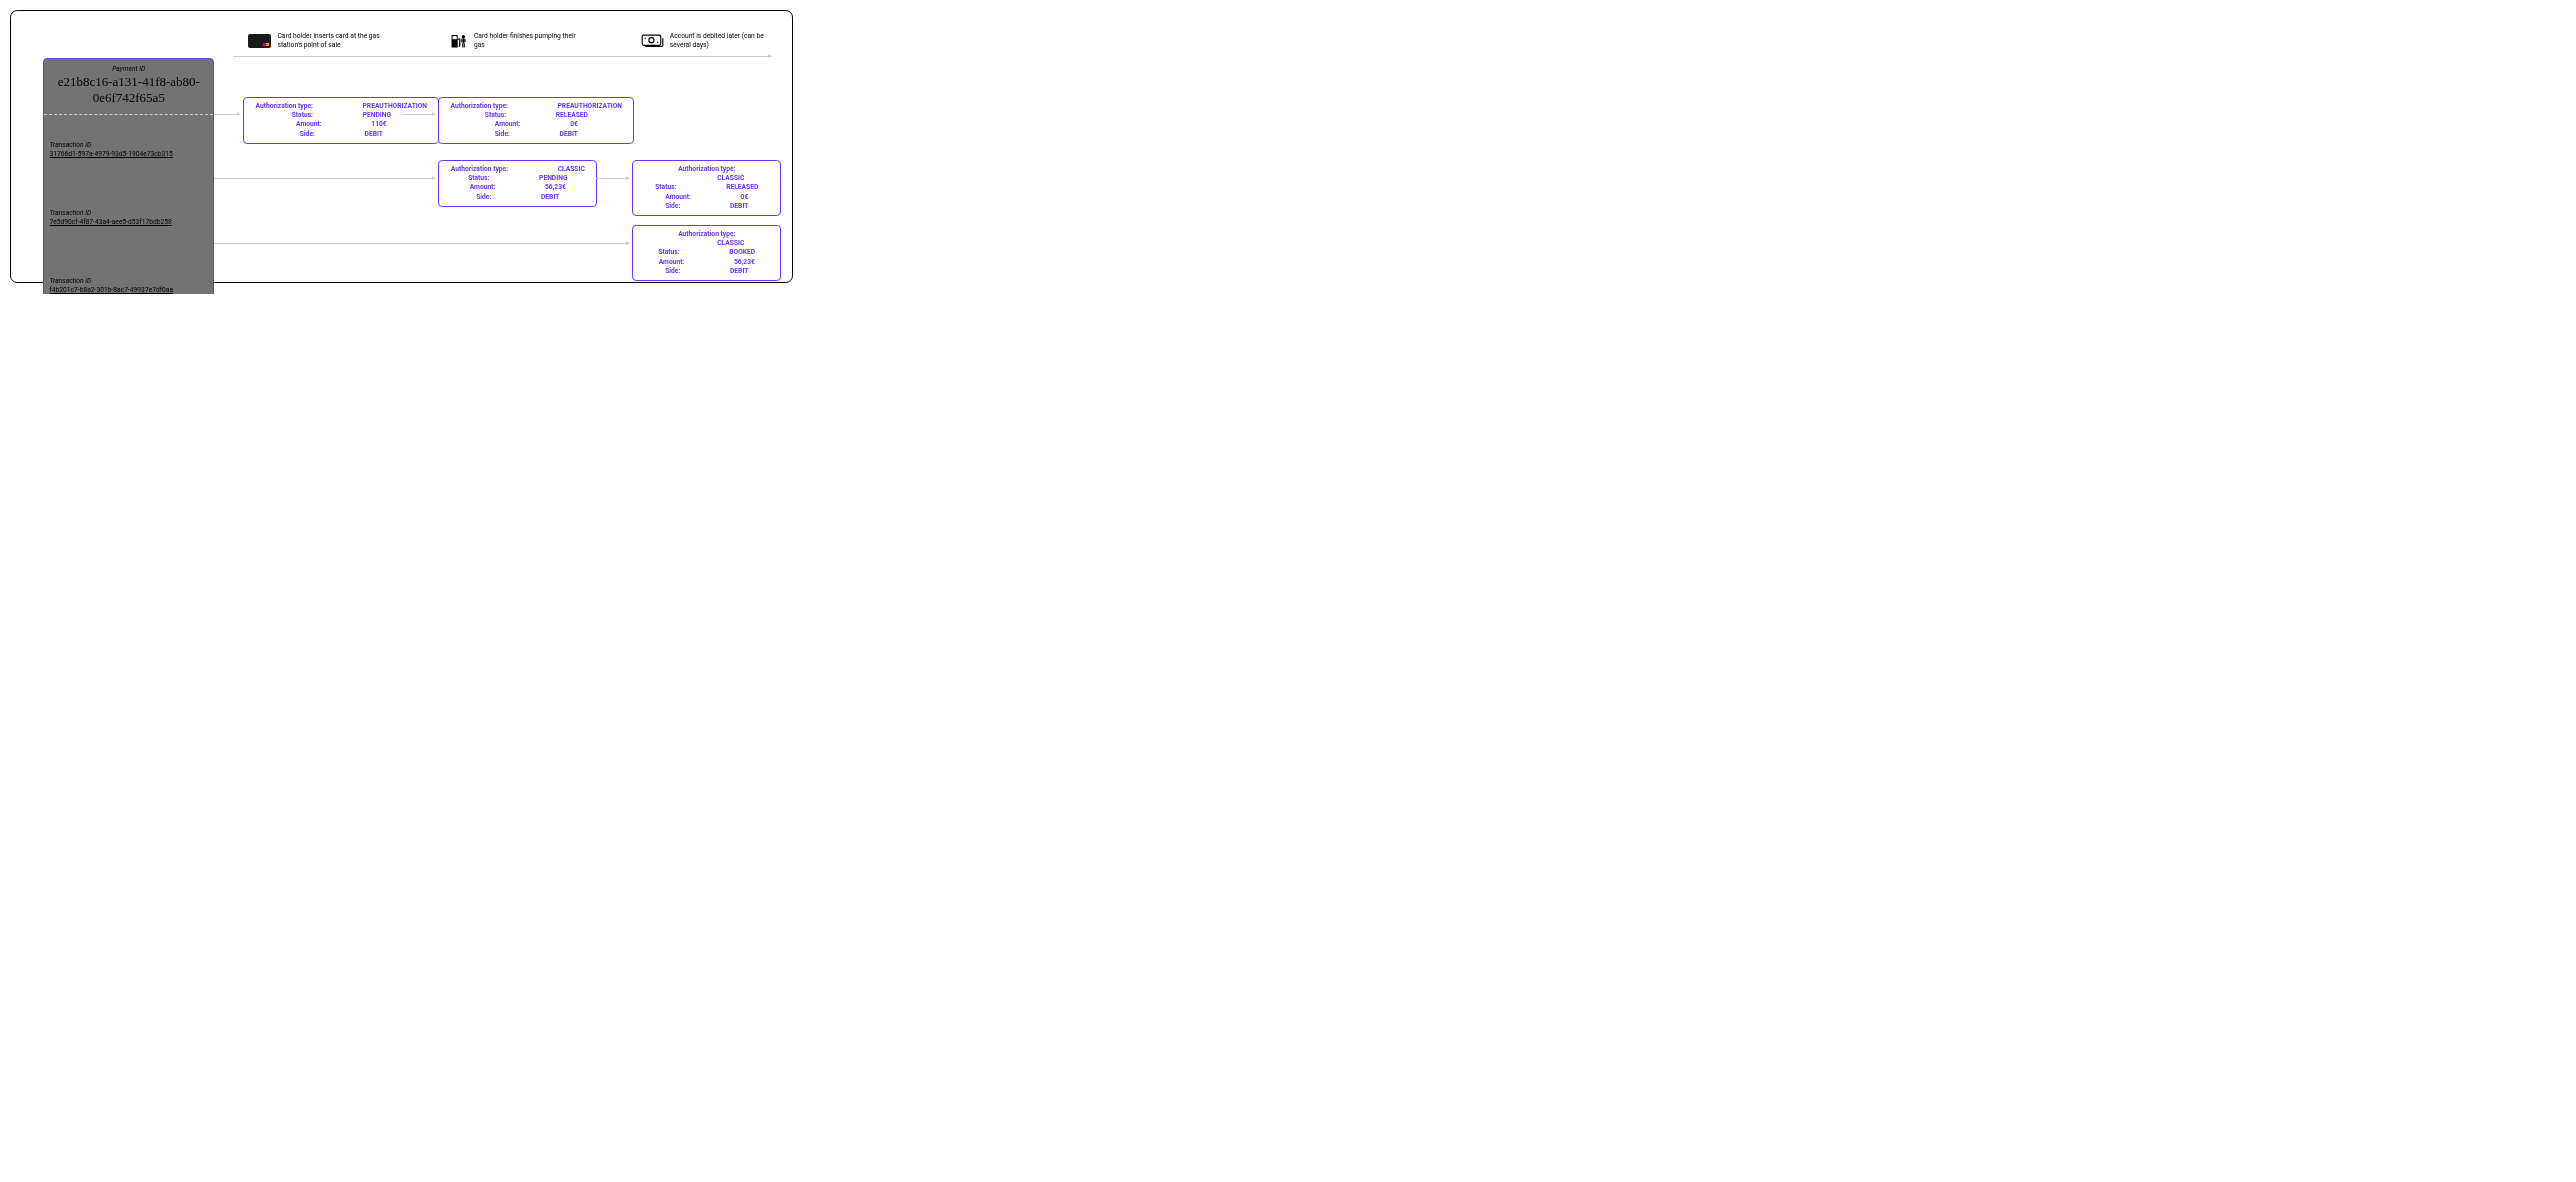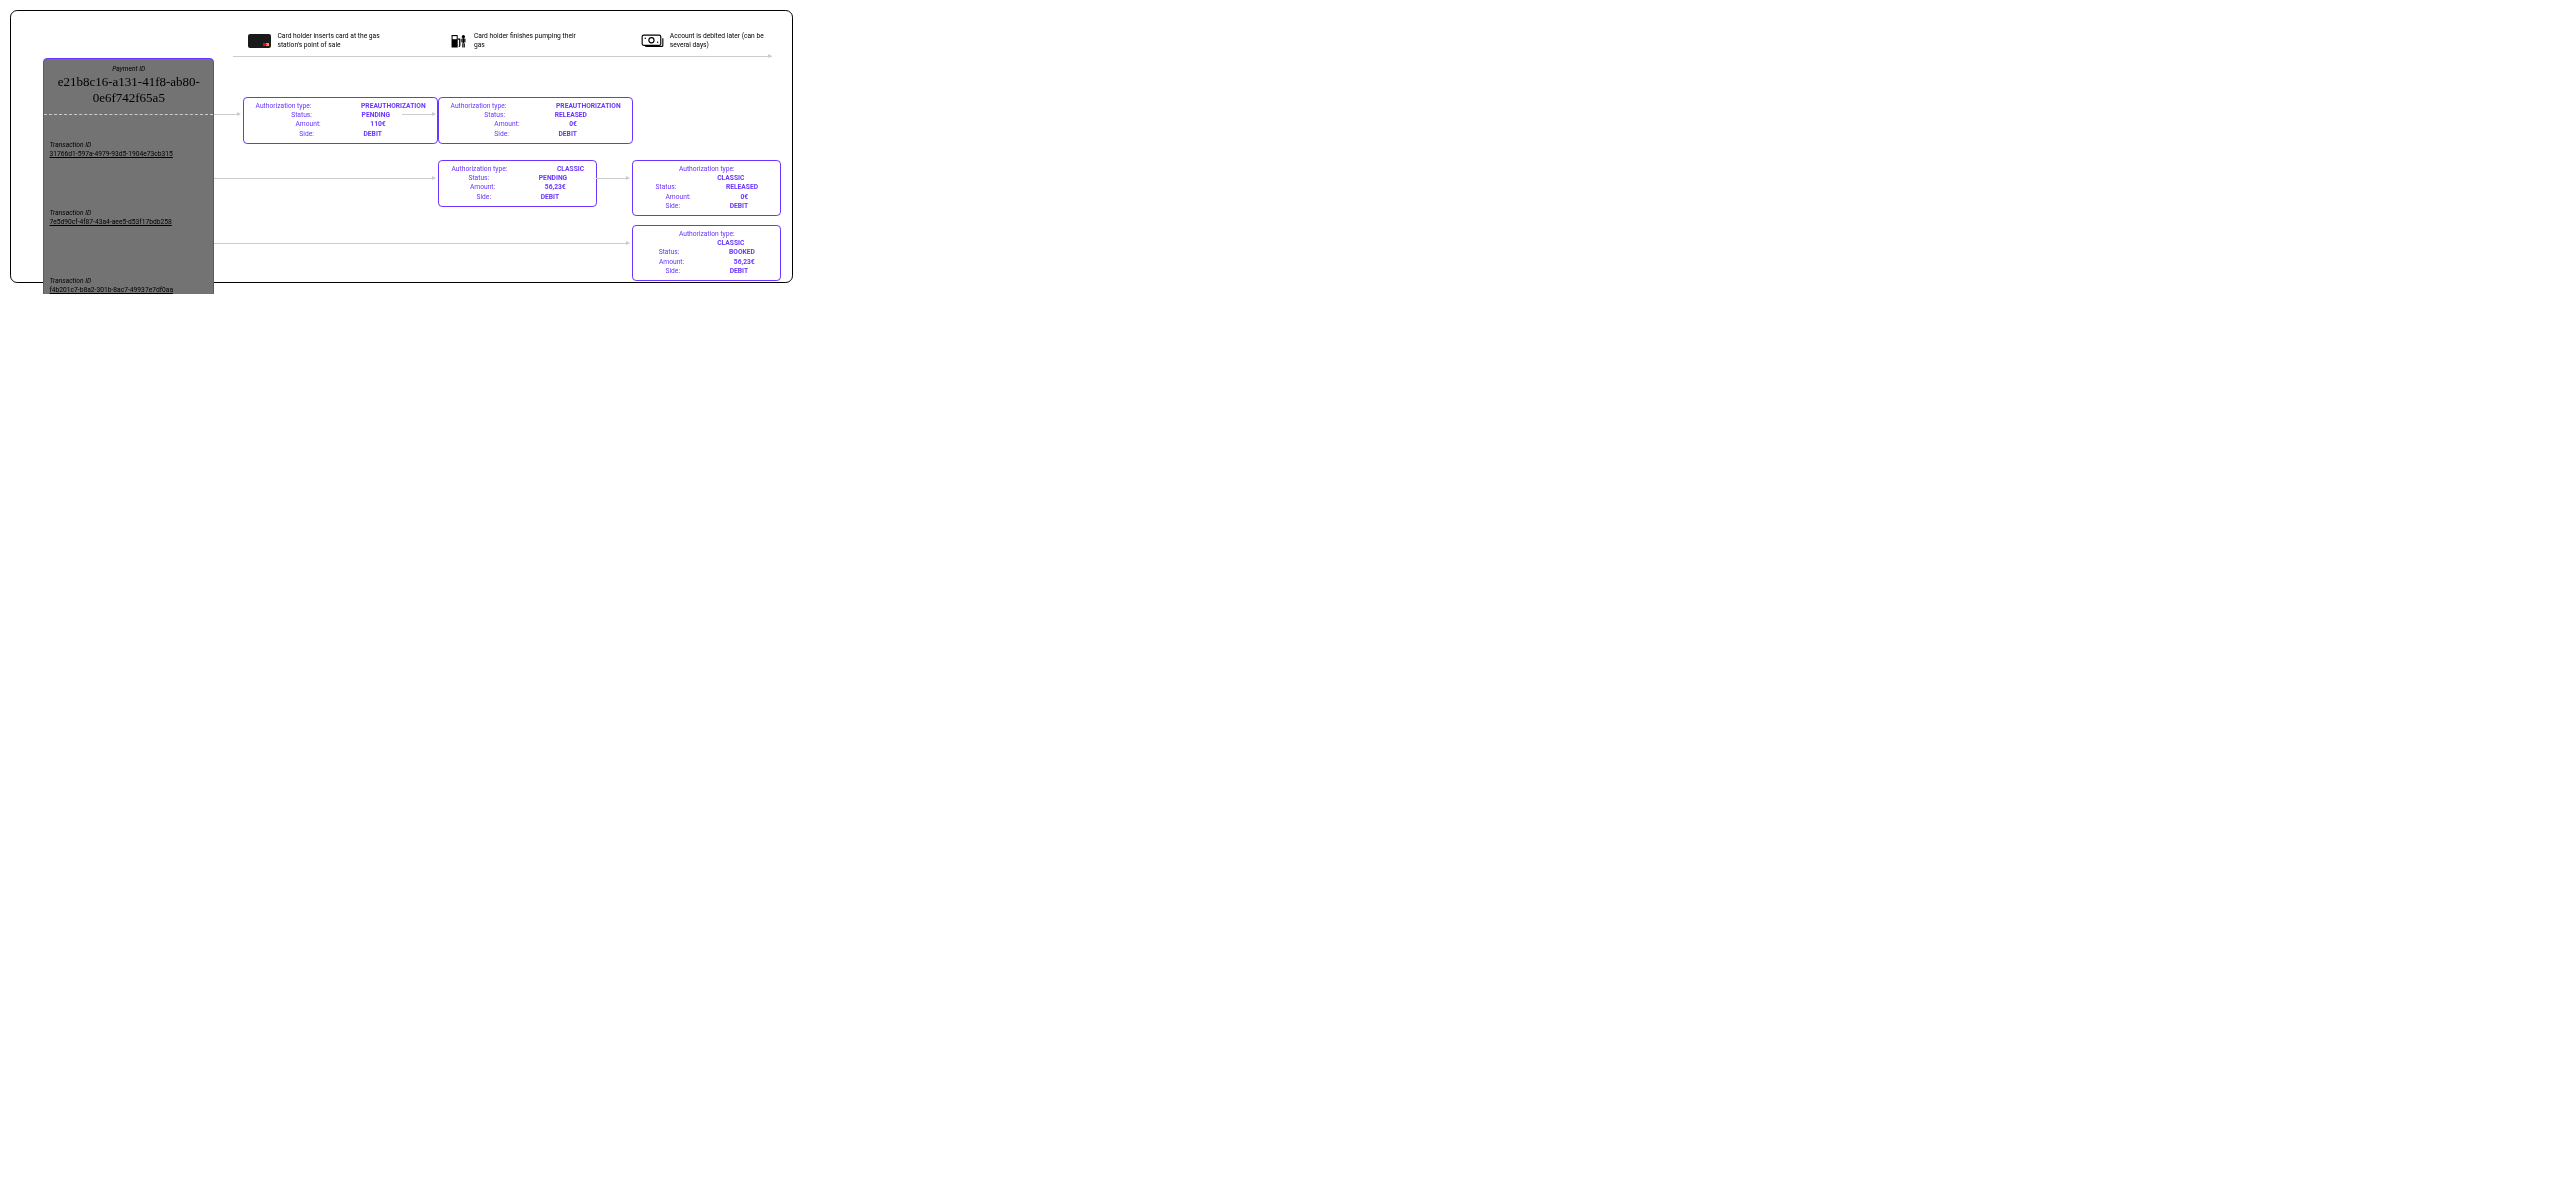--- a/index.html
+++ b/index.html
@@ -108,21 +108,21 @@
   position: absolute;
   border: 0.8px solid #6A35FF;
   border-radius: 4.1px;
   padding: 4.1px 11.3px;
   text-align: center;
   font-size: 6.7px;
   line-height: 1.35;
   color: #6A35FF;
   background: #fff;
 }
-.auth-card .k { font-weight: 400; }
+.auth-card .k { font-weight: 700; }
 .auth-card .v { font-weight: 700; margin-left: 48px; }
 
 
 .row-arrow {
   position: absolute;
   height: 0.8px;
   background: #ccc;
 }
 .row-arrow::after {
   content: "";

